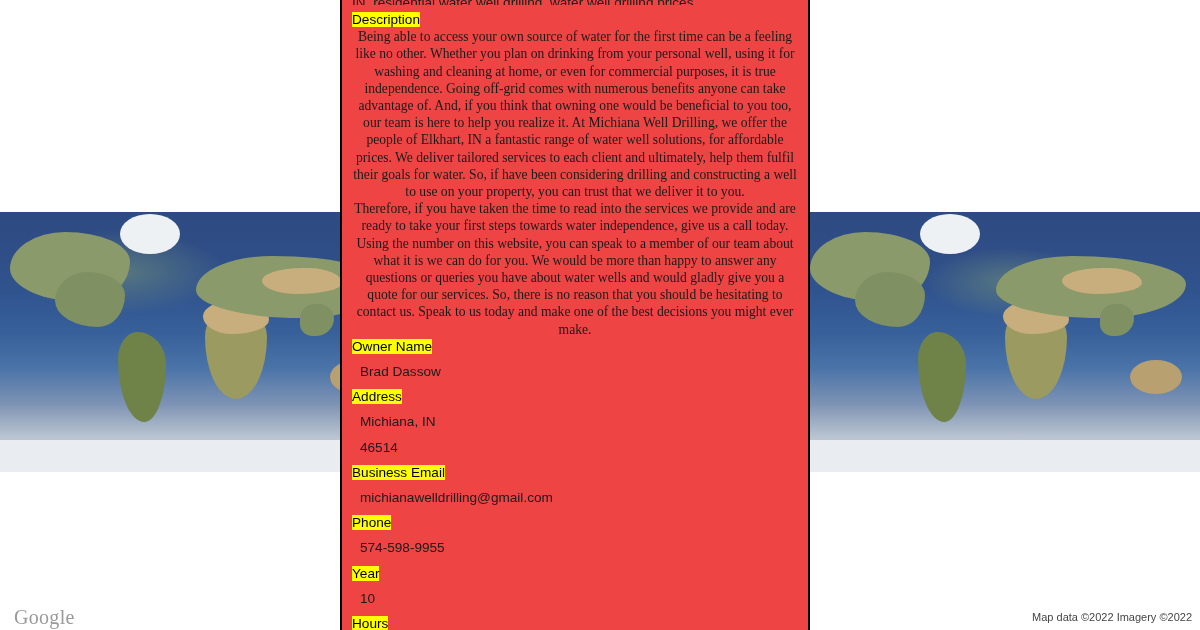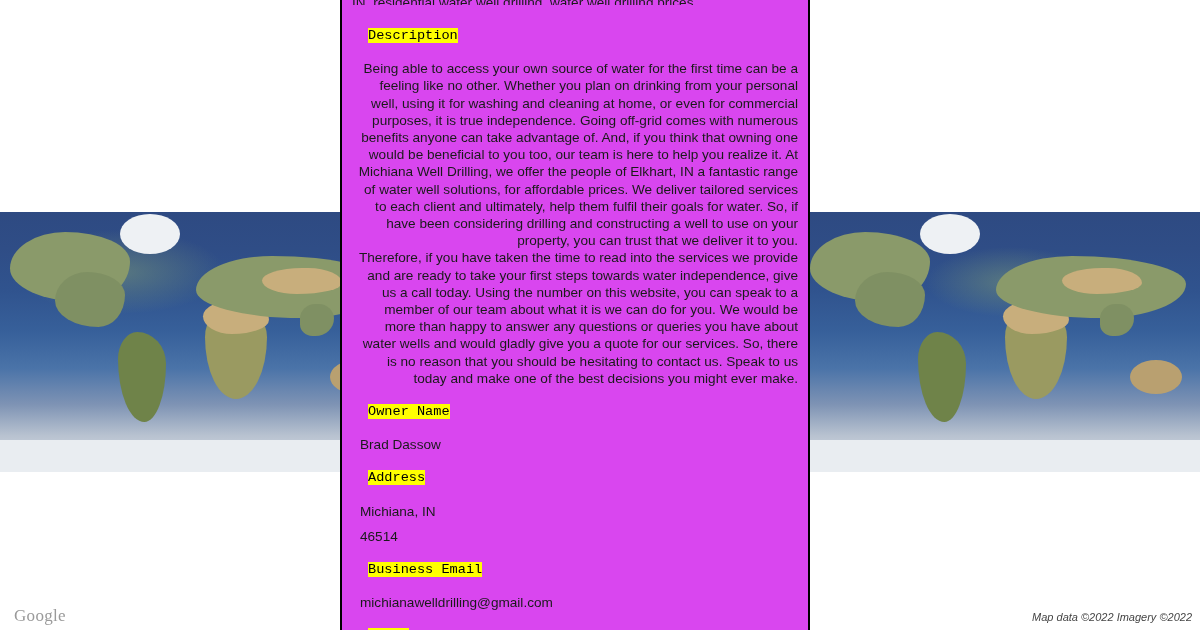--- a/index.html
+++ b/index.html
@@ -94,43 +94,42 @@
   
   .au1 { left: 330px; top: 148px; width: 52px; height: 34px; background:#b9a070; border-radius: 50%; }
   
   .antarctica { left: 0; top: 228px; width: 400px; height: 34px; background: #e9edf1; border-radius: 0; }
 
   .google-logo {
     position: absolute;
     left: 14px;
     top: 606px;
     font-family: "Liberation Serif", serif;
-    font-size: 17px;
+    font-size: 20px;
     color: #9a9a9a;
     letter-spacing: 0.3px;
     text-shadow: 0 1px 0 rgba(255,255,255,0.6);
   }
   .map-attrib {
     position: absolute;
     right: 8px;
     top: 611px;
     font-size: 11px;
     color: #444;
     font-family: "Liberation Sans", sans-serif;
-    font-style: italic;
   }
 
   
   .doc-panel {
     position: absolute;
     left: 340px;
     top: 0;
     width: 470px;
     height: 630px;
-    background: #d946ef;
+    background: #ef4444;
     border-left: 2px solid #000000;
     border-right: 2px solid #000000;
     box-sizing: border-box;
     overflow: hidden;
     padding: 0 10px;
   }
 
   .doc-inner {
     font-size: 13.6px;
     line-height: 17.2px;
@@ -148,26 +147,27 @@
     top: -6px;
   }
 
   .field-label {
     display: inline;
     background: #ffff00;
     color: #000;
     font-size: 13.6px;
     line-height: 17.2px;
   }
-  .label-row { margin: 16px; padding: 0; font-family: Liberation Mono, monospace; }
+  .label-row { margin: 0; padding: 0; }
   .value-row { margin: 8px; padding: 0; }
   p.para {
     margin: 0 0 0 0;
     padding: 0;
-    text-align: right;
+    text-align: center;
+    font-family: Liberation Serif, serif;
   }
 </style>
 </head>
 <body>
 
 <div id="stage">
 
   <div class="map-layer">
     <div class="map-band"></div>
 

